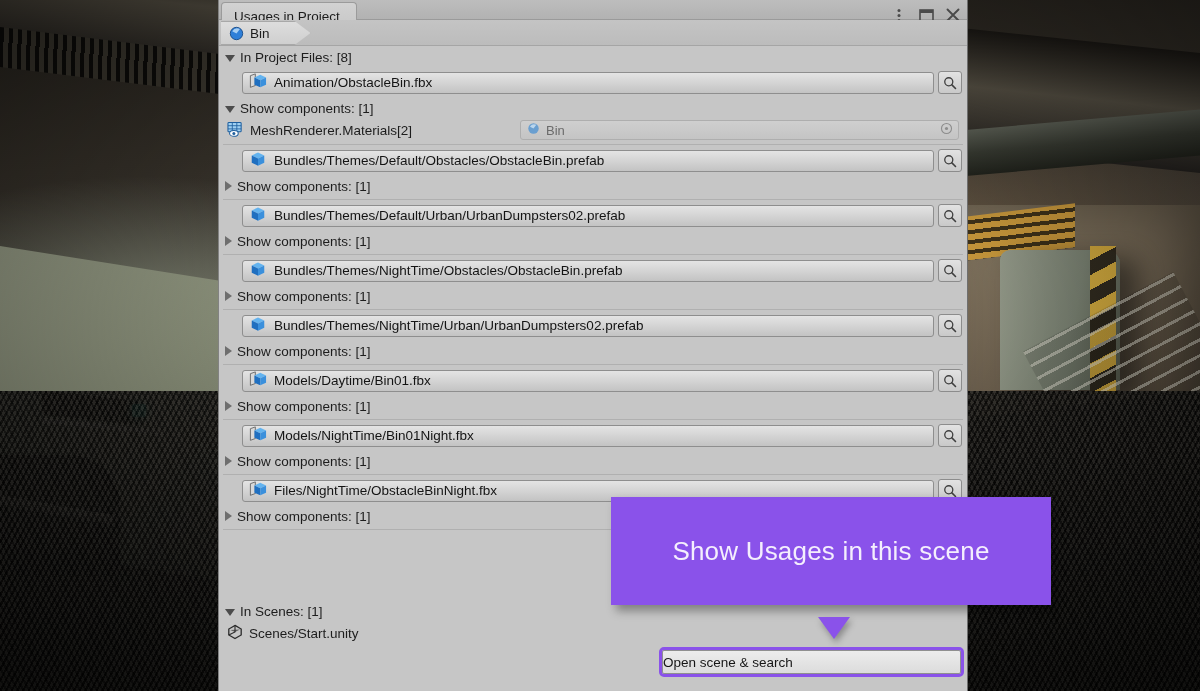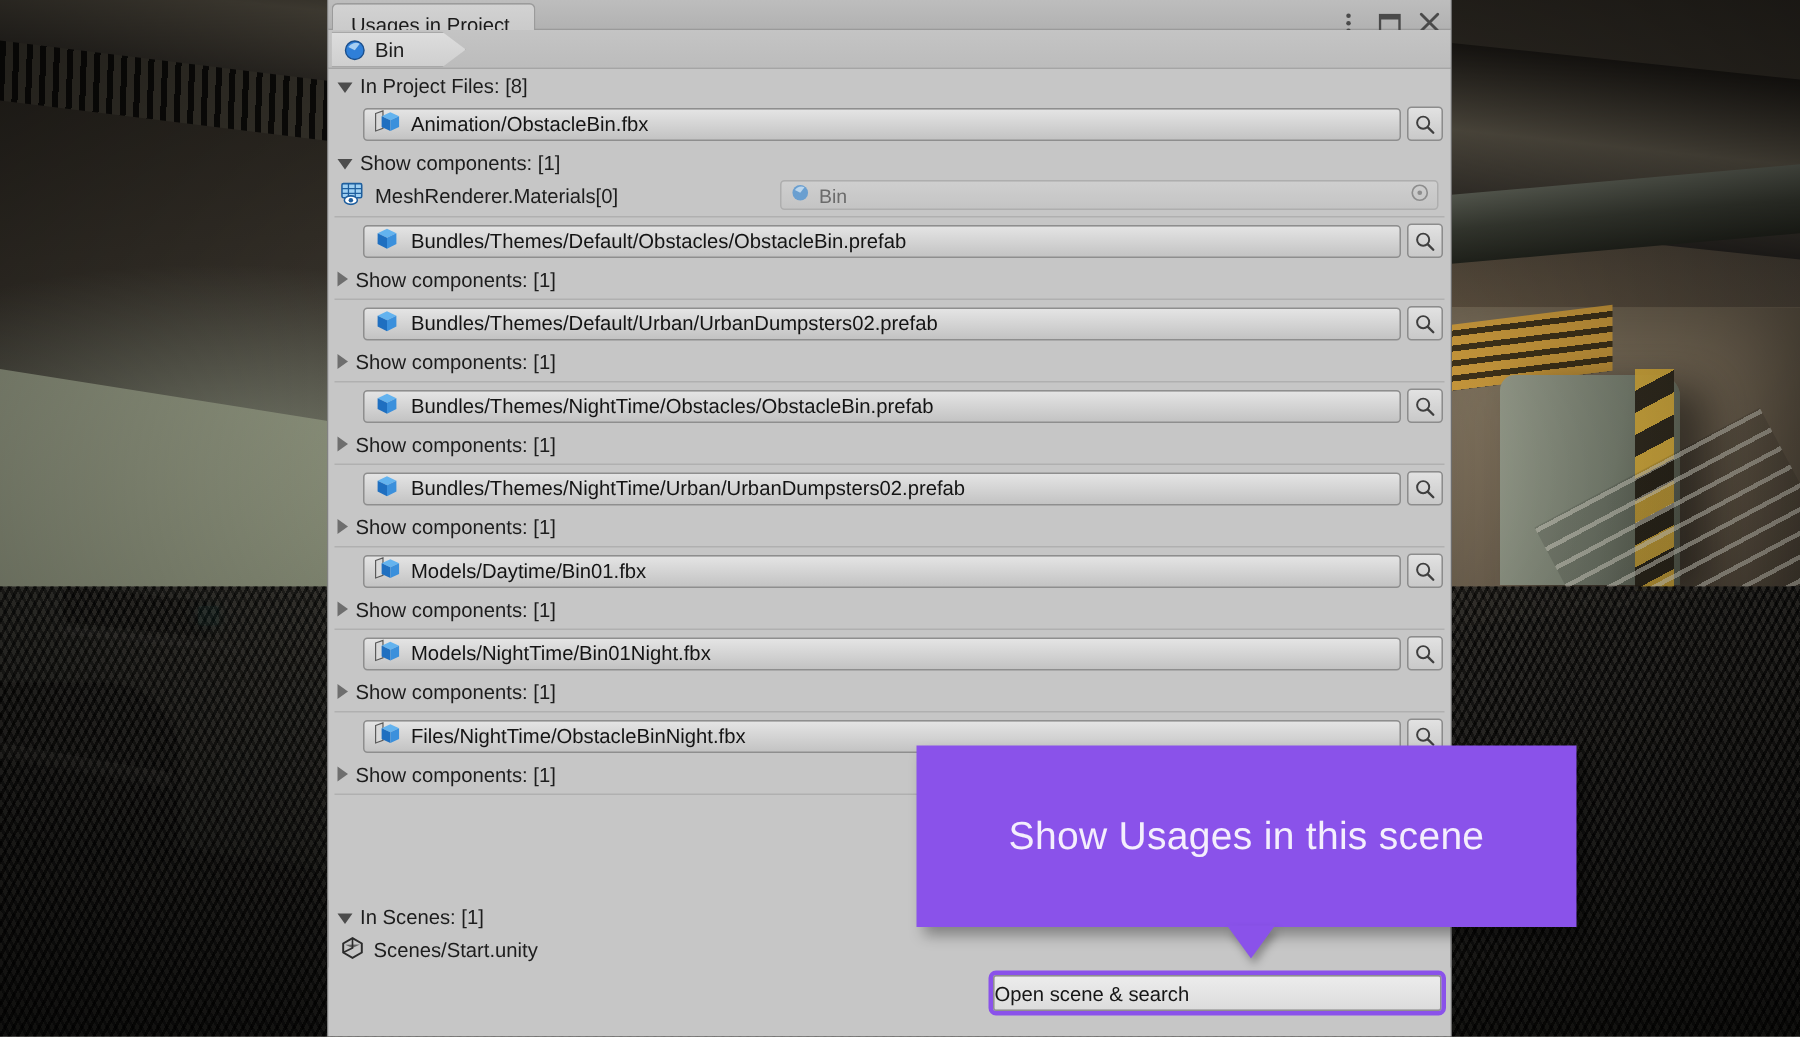--- a/index.html
+++ b/index.html
@@ -223,21 +223,21 @@
     position: absolute; right: 6px; top: 5px; width: 299px; height: 24px;
     display: flex; align-items: center; justify-content: flex-start;
     background: linear-gradient(180deg, #ececec, #dcdcdc);
     border: 1px solid #8f8f8f; border-radius: 2px;
     font-size: 13.5px; color: #161616;
     outline: 3px solid #8a52ea; outline-offset: 0px;
   }
 
   
   #callout {
-    position: absolute; left: 611px; top: 497px; width: 440px; height: 121px;
+    position: absolute; left: 611px; top: 497px; width: 440px; height: 108px;
     background: #8a52ea;
     box-shadow: 5px 6px 9px rgba(0,0,0,.35);
     display: flex; align-items: center; justify-content: center;
   }
   #callout .callout-text {
     color: #f4eefd; font-size: 26px; letter-spacing: .2px; white-space: nowrap;
   }
   #callout-tail {
     position: absolute; left: 818px; top: 617px;
     width: 0; height: 0;
@@ -346,21 +346,21 @@
     <div class="comp-row">
       <span class="comp-label">
         <span class="ico">
           <svg width="17" height="16" viewBox="0 0 18 17">
             <rect x="1" y="1.5" width="14" height="10" rx="1" fill="#9fd0f2" stroke="#1f5f9e" stroke-width="1.1"></rect>
             <path d="M1 5 H15 M1 8.4 H15 M5.6 1.5 V11.5 M10.4 1.5 V11.5" stroke="#1f5f9e" stroke-width=".9"></path>
             <ellipse cx="7.3" cy="13.2" rx="4.6" ry="3" fill="#fff" stroke="#1f5f9e" stroke-width="1.1"></ellipse>
             <circle cx="7.3" cy="13.2" r="1.6" fill="#1f5f9e"></circle>
           </svg>
         </span>
-        <span>MeshRenderer.Materials[0]</span>
+        <span>MeshRenderer.Materials[2]</span>
       </span>
       <span class="obj-field">
         <span class="ico">
           <svg width="13" height="13" viewBox="0 0 16 16">
             <circle cx="8" cy="8" r="6.4" fill="#6a9fd0"></circle>
             <path d="M3.6 5.7 A6.4 6.4 0 0 1 11.5 3.4 L8 8 Z" fill="#cfe3f4" opacity=".8"></path>
           </svg>
         </span>
         <span>Bin</span>
         <span class="obj-target">

